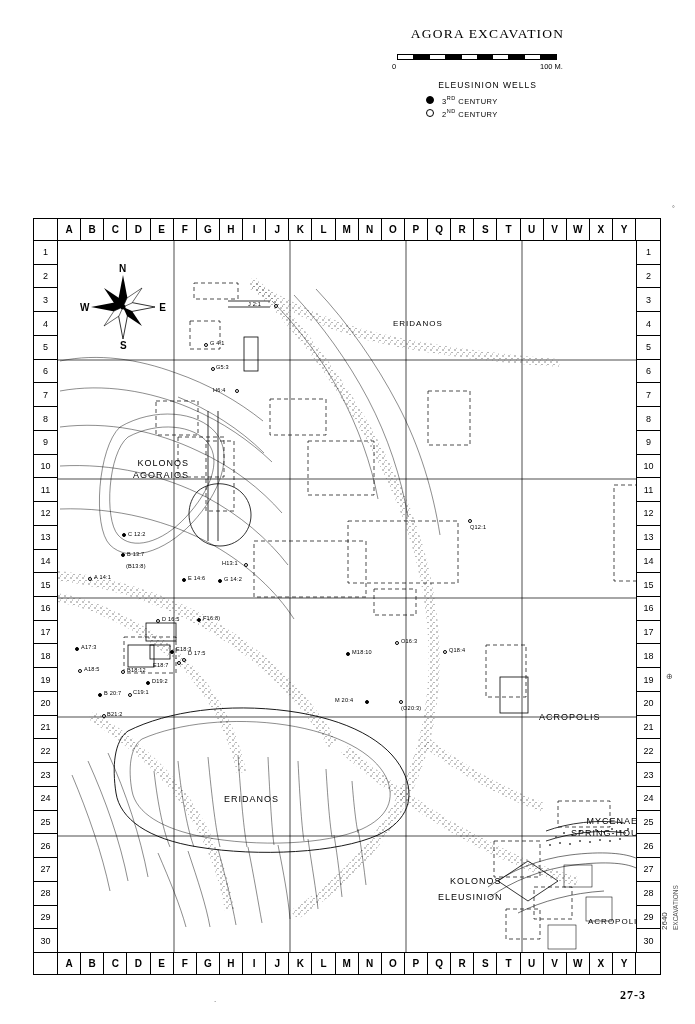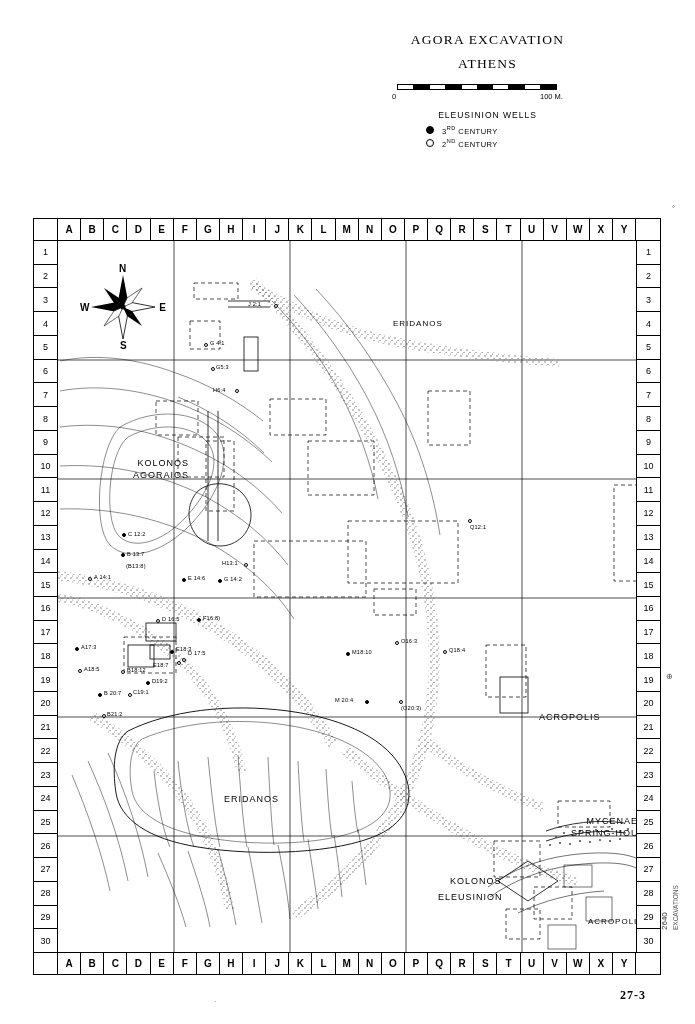--- a/index.html
+++ b/index.html
@@ -90,21 +90,21 @@
     bottom: 22px;
     overflow: hidden;
     background: #fff;
   }
   #plot svg { display: block; }
 
   
   #title-block {
     position: absolute;
     left: 380px;
-    top: 32px;
+    top: 26px;
     width: 215px;
     text-align: center;
     pointer-events: none;
   }
   #title-main {
     font-size: 13.5px;
     letter-spacing: 1.2px;
     font-family: "Liberation Serif", serif;
   }
   #title-sub {
@@ -256,21 +256,20 @@
     color: #444;
   }
 </style>
 </head>
 <body>
 
 <div id="page">
 
   <div id="title-block">
     <div id="title-main">AGORA  EXCAVATION</div>
-    <div id="title-sub">ATHENS</div>
 
     <div id="scalebar-wrap">
       <div id="scalebar">
         <div></div>
           <div></div>
           <div></div>
           <div></div>
           <div></div>
         <div></div>
           <div></div>

